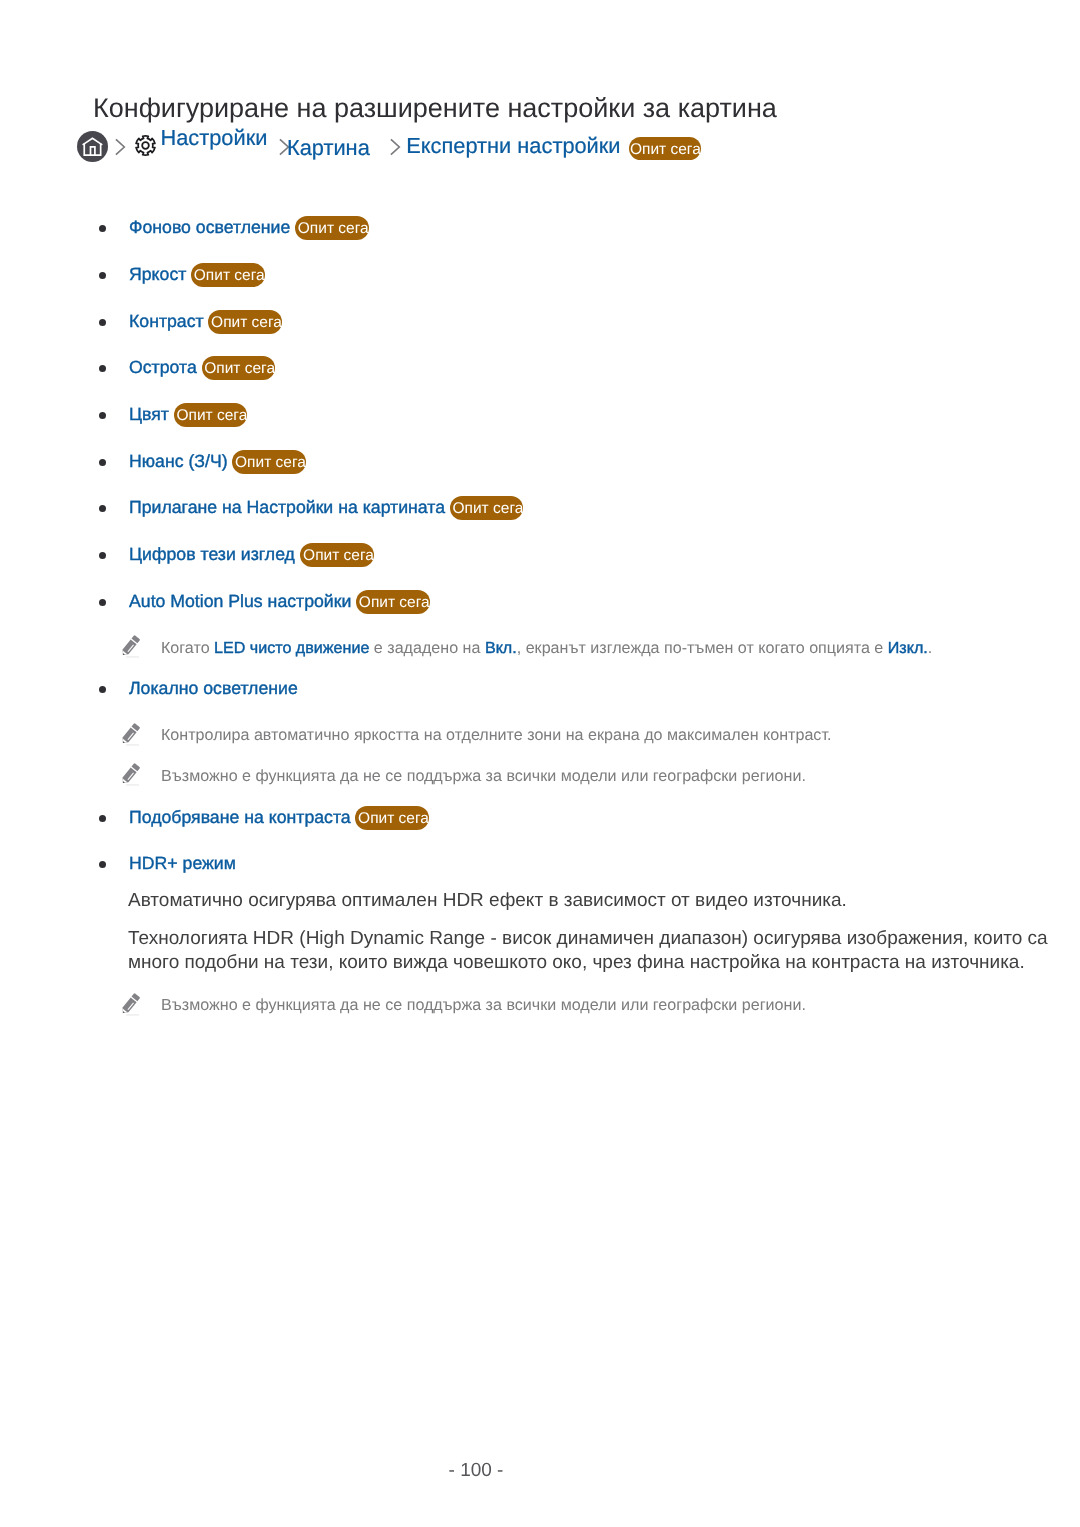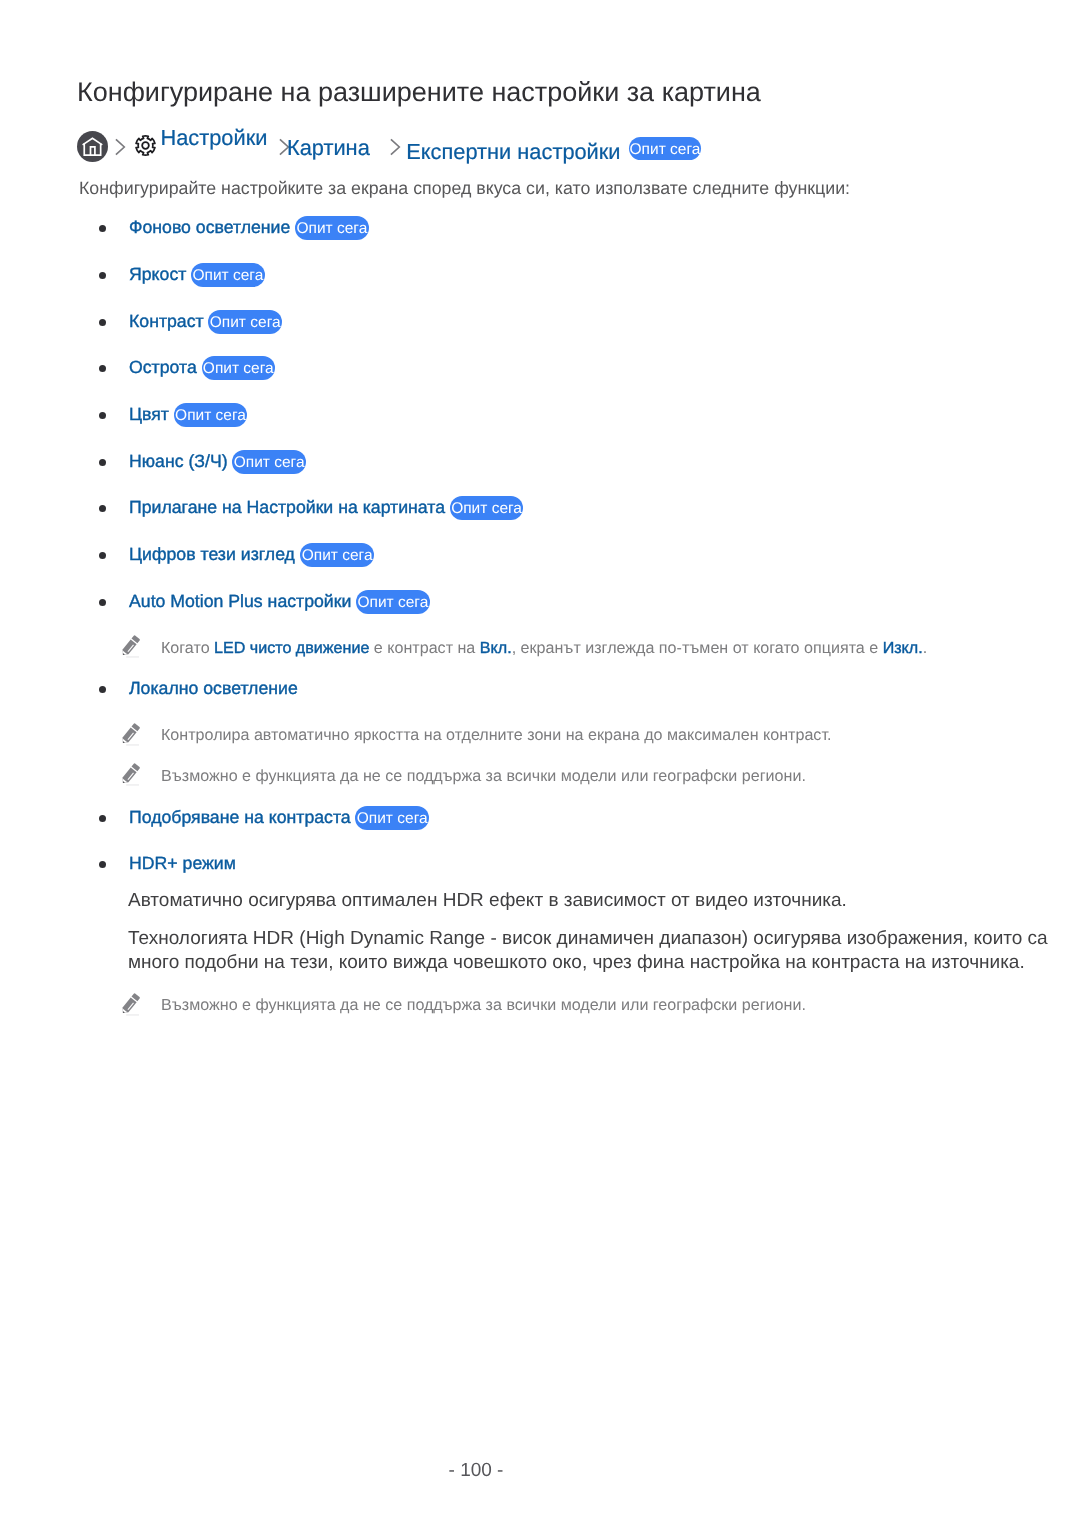--- a/index.html
+++ b/index.html
@@ -3,42 +3,42 @@
 <meta charset="utf-8">
 <title>Конфигуриране на разширените настройки за картина</title>
 <style>
   html,body{margin:0;padding:0;}
   body{width:1080px;height:1527px;background:#ffffff;
        font-family:"Liberation Sans","DejaVu Sans",sans-serif;
        -webkit-font-smoothing:antialiased;text-rendering:geometricPrecision;}
   .page{position:relative;width:1080px;height:1527px;overflow:hidden;}
 
   .title{position:absolute;left:77px;top:78.5px;font-size:27px;font-weight:400;
-         color:#2f2f33;line-height:1;white-space:nowrap;margin:0;}
+         color:#2f2f33;line-height:1;white-space:nowrap;margin:16px;}
 
   .crumbs{position:absolute;left:0;top:0;width:1080px;height:0;}
   .crumbs > *{position:absolute;}
   .crumb-link{font-size:21.8px;color:#0a5b9f;font-weight:400;white-space:nowrap;
               line-height:1;-webkit-text-stroke:0.22px #0a5b9f;}
   .sep{width:12px;height:18px;}
   .home-ico{width:31px;height:31px;}
   .gear-ico{width:23px;height:23px;}
 
   .lead{position:absolute;left:79px;top:180px;font-size:17.8px;color:#58585a;
         white-space:nowrap;line-height:1;}
 
   .row{position:absolute;left:99px;white-space:nowrap;line-height:1;}
   .dot{position:absolute;left:0;top:0;width:7px;height:7px;border-radius:50%;
        background:#2f2f33;}
   .lbl{position:absolute;left:30px;top:0;font-size:17.7px;color:#0a5b9f;
        -webkit-text-stroke:0.40px #0a5b9f;white-space:nowrap;line-height:1;}
 
   .badge{position:absolute;display:inline-block;height:24px;border-radius:12px;
-         background:#3b82f6;color:#ffffff;font-size:15.5px;line-height:26px;
-         text-align:center;white-space:nowrap;width:73.5px;}
+         background:#a16207;color:#ffffff;font-size:15.5px;line-height:26px;
+         text-align:right;white-space:nowrap;width:73.5px;}
 
   .note{position:absolute;white-space:nowrap;line-height:1;}
   .note .ntxt{position:absolute;left:38.5px;top:0;font-size:16.1px;color:#7d7d7f;
               white-space:nowrap;line-height:1;}
   .note .ntxt b{color:#0a5b9f;font-weight:400;-webkit-text-stroke:0.42px #0a5b9f;}
   .pencil{position:absolute;left:0;top:0;width:21px;height:27px;overflow:visible;}
 
     .para{position:absolute;left:128px;font-size:19px;color:#3f3f41;line-height:1;
         white-space:nowrap;}
 
@@ -77,25 +77,24 @@
       <svg viewBox="0 0 12 18" width="12" height="18">
           <path d="M1.5 1.9 L9.3 9 L1.5 16.1" fill="none" stroke="#7a7a7e" stroke-width="1.6" stroke-linecap="square" stroke-linejoin="miter"></path>
         </svg>
     </span>
     <span class="crumb-link" style="left:287px;top:137px">Картина</span>
     <span class="sep" style="left:389.8px;top:137.8px">
       <svg viewBox="0 0 12 18" width="12" height="18">
           <path d="M1.5 1.9 L9.3 9 L1.5 16.1" fill="none" stroke="#7a7a7e" stroke-width="1.6" stroke-linecap="square" stroke-linejoin="miter"></path>
         </svg>
     </span>
-    <span class="crumb-link" style="left:406.3px;top:141px">Експертни настройки</span>
+    <span class="crumb-link" style="left:406.3px;top:135px">Експертни настройки</span>
     <span class="badge" style="left:629.2px;top:136.7px;width:71.6px;height:23.2px;line-height:25.5px;border-radius:12px;font-size:15.5px">Опит сега</span>
   </div>
 
-  <div class="lead">Конфигурирайте настройките за екрана според вкуса си, като използвате следните функции:</div>
 
   <div id="content-root">
       <div class="row" style="top: 219.2px;">
         <span class="dot" style="top: 6px;"></span>
         <span class="lbl">Фоново осветление</span>
         <span class="badge" style="left: 196.128px; top: -3px;">Опит сега</span>
       </div>
       <div class="row" style="top: 265.9px;">
         <span class="dot" style="top: 6px;"></span>
         <span class="lbl">Яркост</span>
@@ -140,21 +139,21 @@
         <svg class="pencil" viewBox="0 0 150 200" style="top: -6.7px; left: -3px;">
           <g transform="rotate(39 72 98)">
             <path d="M51 13 h42 a7 7 0 0 1 7 7 v27 h-56 v-27 a7 7 0 0 1 7 -7 z" fill="#838387"></path>
             <path d="M44 56 h56 v96 l-28 30 -28 -30 z" fill="#838387"></path>
             <path d="M81 74 h8 v62 l-4 7 -4 -7 z" fill="#fcfcfc"></path>
             <path d="M72 182 l-21 -25 h42 z" fill="#ffffff"></path>
             <path d="M72 182 l-9.5 -11.5 h19 z" fill="#515154"></path>
           </g>
           <rect x="43" y="174.5" width="95" height="6" fill="#dfdfe1"></rect>
         </svg>
-        <span class="ntxt"><span>Когато </span><b>LED чисто движение</b><span> е контраст на </span><b>Вкл.</b><span>, екранът изглежда по-тъмен от когато опцията е </span><b>Изкл.</b><span>.</span></span>
+        <span class="ntxt"><span>Когато </span><b>LED чисто движение</b><span> е зададено на </span><b>Вкл.</b><span>, екранът изглежда по-тъмен от когато опцията е </span><b>Изкл.</b><span>.</span></span>
       </div>
       <div class="row" style="top: 680.3px;">
         <span class="dot" style="top: 6px;"></span>
         <span class="lbl">Локално осветление</span>
       </div>
       <div class="note" style="top: 727.2px; left: 122.5px;">
         <svg class="pencil" viewBox="0 0 150 200" style="top: -6.7px; left: -3px;">
           <g transform="rotate(39 72 98)">
             <path d="M51 13 h42 a7 7 0 0 1 7 7 v27 h-56 v-27 a7 7 0 0 1 7 -7 z" fill="#838387"></path>
             <path d="M44 56 h56 v96 l-28 30 -28 -30 z" fill="#838387"></path>

